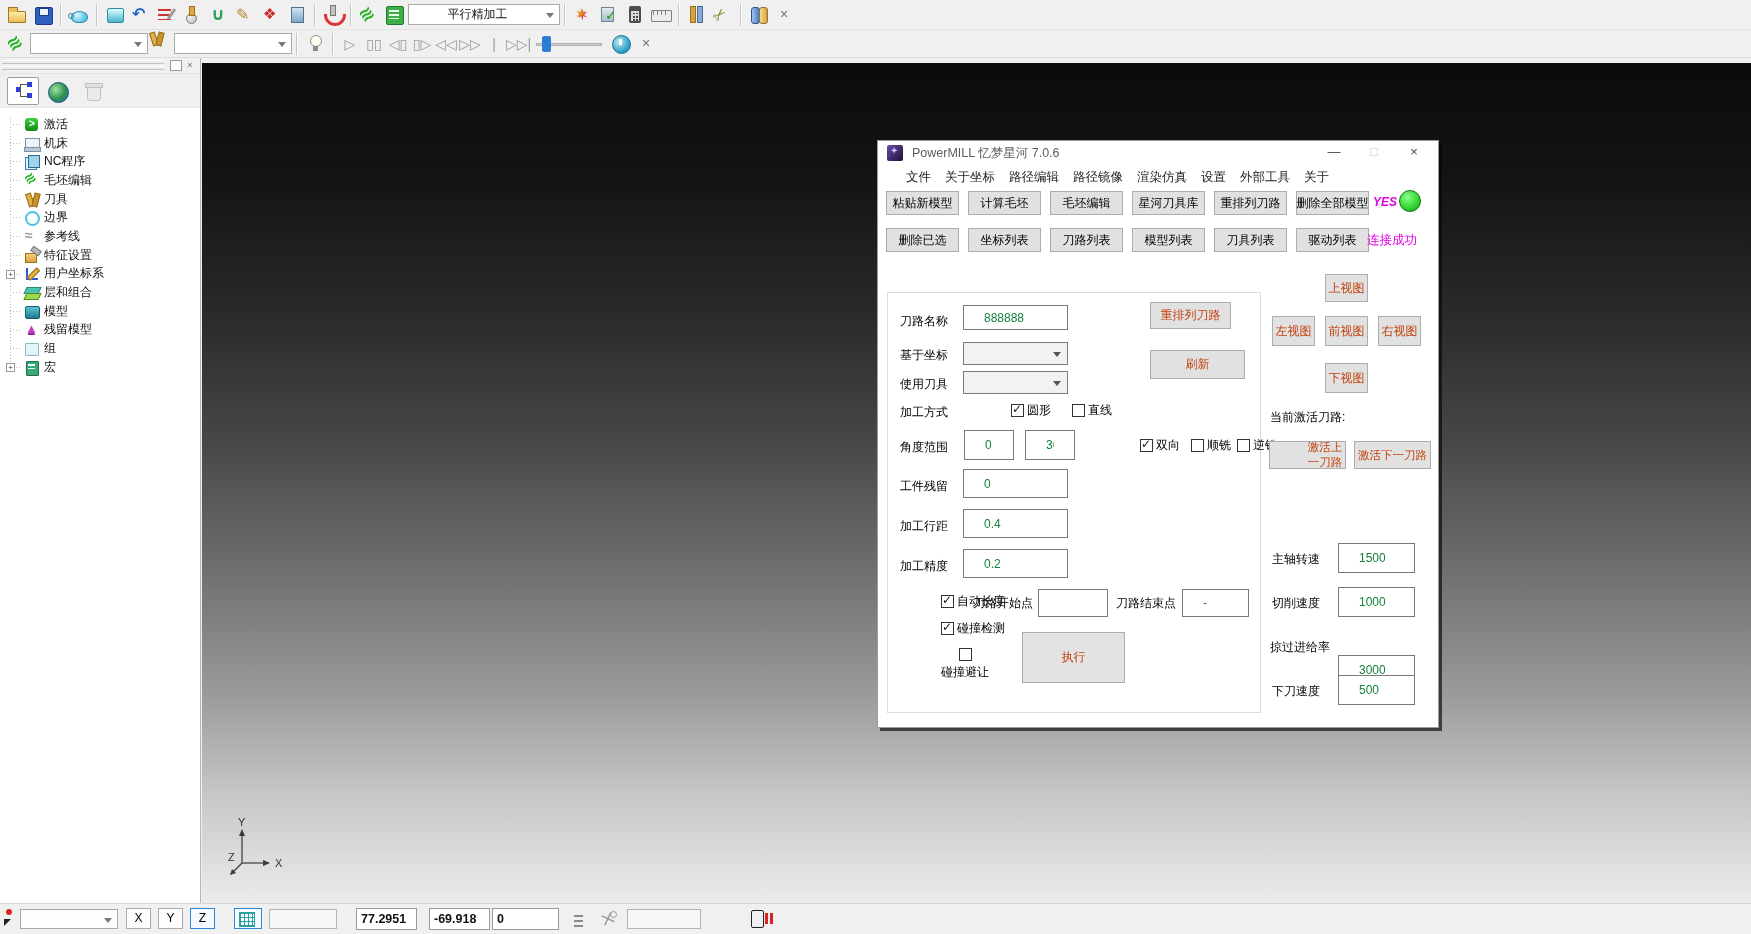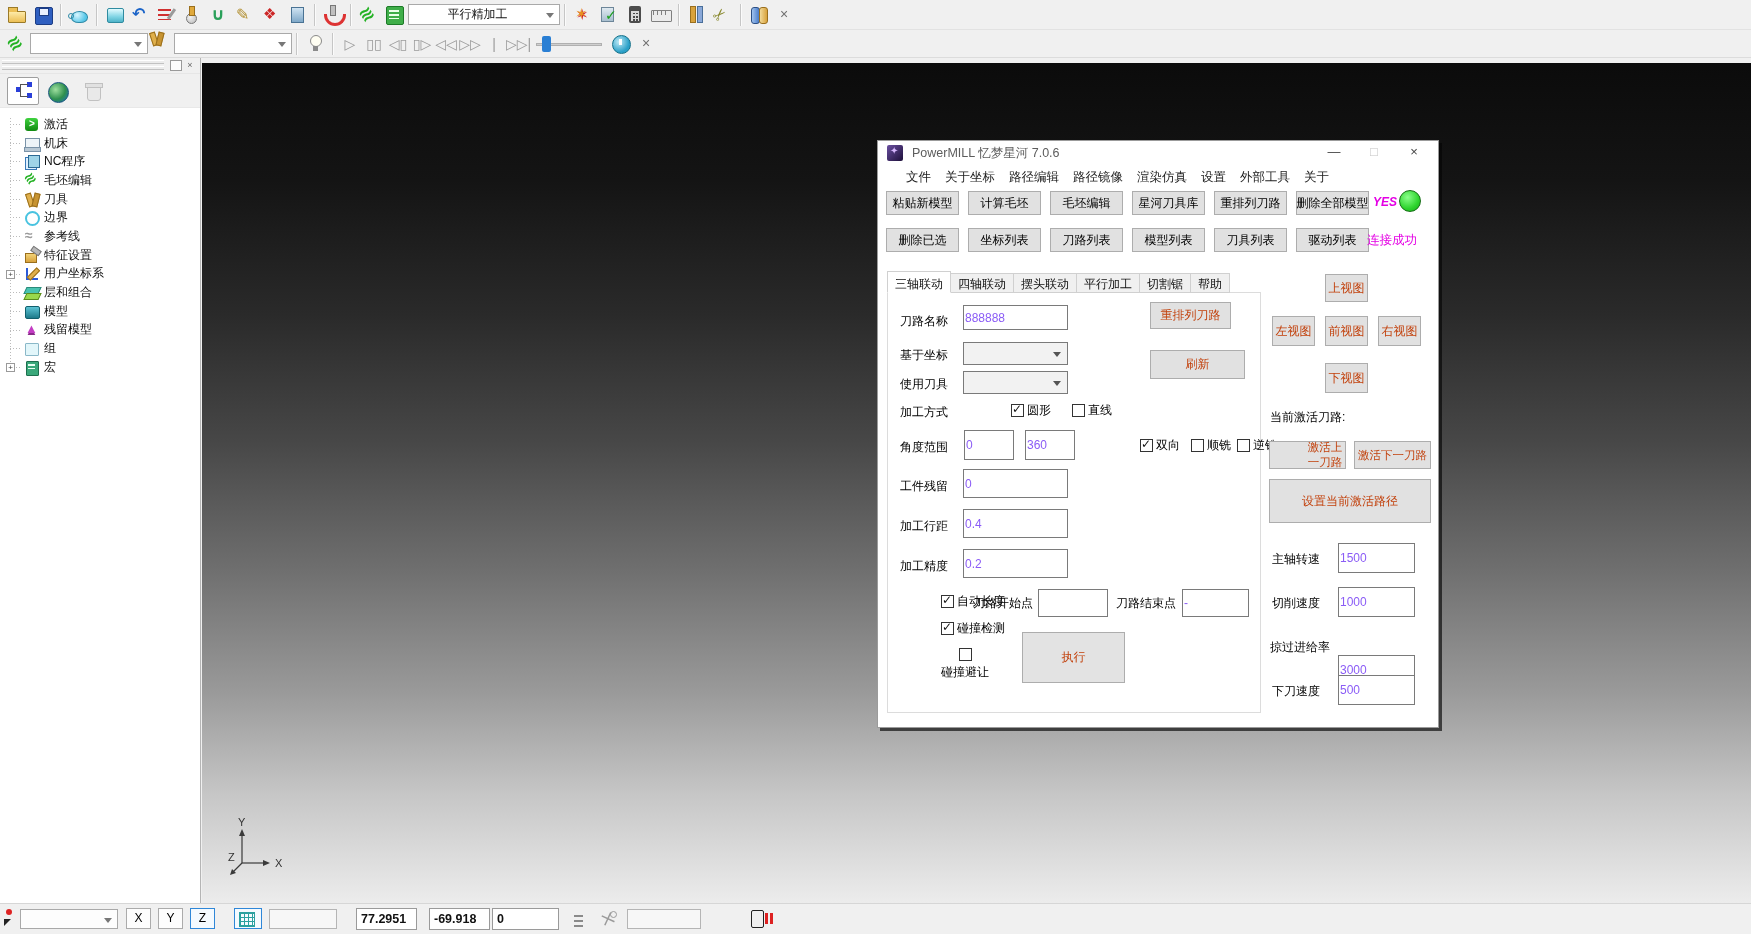--- a/index.html
+++ b/index.html
@@ -133,21 +133,21 @@
   .yes-text { position:absolute; left:495px; top:54px; font-size:12px; font-style:italic;}
   .conn-text { position:absolute; left:489px; top:91px; font-size:12.5px; font-weight:normal;}
   .green-light { position:absolute; left:521px; top:49px; width:22px; height:22px; border-radius:50%;
     background:radial-gradient(circle at 38% 32%,#8aff8a,#2ed42e 60%,#17a817); border:1px solid #156f15; }
   .tabstrip { position:absolute; left:9px; top:130px; display:flex; z-index:2; }
   .dtab { height:20px; margin-top:2px; padding:2px 7px 0; background:#f0f0f0; border:1px solid #d0d0d0; border-left:none; font-size:12px; color:#111; }
   .dtab:first-child { border-left:1px solid #d0d0d0; }
   .dtab.active { height:22px; margin-top:0; padding-top:4px; background:#fff; border-bottom:1px solid #fff; border-left:1px solid #d0d0d0; }
   .tabpanel { position:absolute; left:9px; top:151px; width:374px; height:421px; background:#fff; border:1px solid #dcdcdc; }
   .flabel { position:absolute; color:#000; font-size:12px; white-space:nowrap; }
-  .tinput { position:absolute; border:1px solid #7a7a7a; background:#fff; font-size:12px; font-family:inherit; padding:0 1px; color:#8b5cf6; }
+  .tinput { position:absolute; border:1px solid #7a7a7a; background:#fff; font-size:12px; font-family:inherit; padding:0 20px; color:#15803d; }
   .fcombo { position:absolute; width:105px; height:23px; background:#f2f2f2; border:1px solid #7a7a7a; }
   .fcombo::after { content:""; position:absolute; right:6px; top:9px; border-left:4px solid transparent; border-right:4px solid transparent; border-top:5px solid #555; }
   .fbtn { position:absolute; background:#e1e1e1; border:1px solid #adadad; font-size:12px; color:#c2410c; display:flex; align-items:center; justify-content:center; }
   .cbrow { position:absolute; display:flex; align-items:center; gap:3px;margin-left:48px; }
   .cb { width:13px; height:13px; background:#fff; border:1.5px solid #333; position:relative; flex:0 0 auto;}
   .cb.checked::after { content:"✓"; position:absolute; left:0px; top:-3px; font-size:12px; font-weight:bold; color:#111; }
   .cb-lb { font-size:12px; color:#000; white-space:nowrap; }
 
   
   .statusbar { position:absolute; left:0; right:0; bottom:0; height:31px; background:#f0f0f0; border-top:1px solid #d6d6d6; }
@@ -359,28 +359,20 @@
     <div class="btnrow r2">
       <button class="wbutton">删除已选</button>
       <button class="wbutton">坐标列表</button>
       <button class="wbutton">刀路列表</button>
       <button class="wbutton">模型列表</button>
       <button class="wbutton">刀具列表</button>
       <button class="wbutton">驱动列表</button>
     </div>
     <span class="conn-text magenta">连接成功</span>
 
-    <div class="tabstrip">
-      <span class="dtab active">三轴联动</span>
-      <span class="dtab">四轴联动</span>
-      <span class="dtab">摆头联动</span>
-      <span class="dtab">平行加工</span>
-      <span class="dtab">切割锯</span>
-      <span class="dtab">帮助</span>
-    </div>
 
     <div class="tabpanel">
       <span class="flabel" style="left:12px;top:20px;">刀路名称</span>
       <input class="tinput" style="left: 75px; top: 12px; width: 105px; height: 25px;" value="888888">
       <button class="fbtn" style="left:262px;top:9px;width:81px;height:27px;">重排列刀路</button>
 
       <span class="flabel" style="left:12px;top:54px;">基于坐标</span>
       <div class="fcombo" style="left:75px;top:49px;"><span></span></div>
       <button class="fbtn" style="left:262px;top:57px;width:95px;height:29px;">刷新</button>
 
@@ -444,21 +436,20 @@
 
     <button class="fbtn" style="left:447px;top:133px;width:43px;height:28px;">上视图</button>
     <button class="fbtn" style="left:394px;top:175px;width:43px;height:30px;">左视图</button>
     <button class="fbtn" style="left:447px;top:175px;width:43px;height:30px;">前视图</button>
     <button class="fbtn" style="left:500px;top:175px;width:43px;height:30px;">右视图</button>
     <button class="fbtn" style="left:447px;top:222px;width:43px;height:30px;">下视图</button>
 
     <span class="flabel" style="left:392px;top:268px;">当前激活刀路:</span>
     <button class="fbtn" style="left:391px;top:300px;width:77px;height:28px;font-size:11.5px;padding-left:35px;">激活上一刀路</button>
     <button class="fbtn" style="left:476px;top:300px;width:77px;height:28px;font-size:11.5px;">激活下一刀路</button>
-    <button class="fbtn" style="left:391px;top:338px;width:162px;height:44px;">设置当前激活路径</button>
 
     <span class="flabel" style="left:394px;top:410px;">主轴转速</span>
     <input class="tinput" style="left: 460px; top: 402px; width: 77px; height: 30px;" value="1500">
     <span class="flabel" style="left:394px;top:454px;">切削速度</span>
     <input class="tinput" style="left: 460px; top: 446px; width: 77px; height: 30px;" value="1000">
     <span class="flabel" style="left:392px;top:498px;">掠过进给率</span>
     <input class="tinput" style="left: 460px; top: 490px; width: 77px; height: 30px; margin-top: 24px;" value="3000">
     <span class="flabel" style="left:394px;top:542px;">下刀速度</span>
     <input class="tinput" style="left: 460px; top: 534px; width: 77px; height: 30px;" value="500">
   </div>

